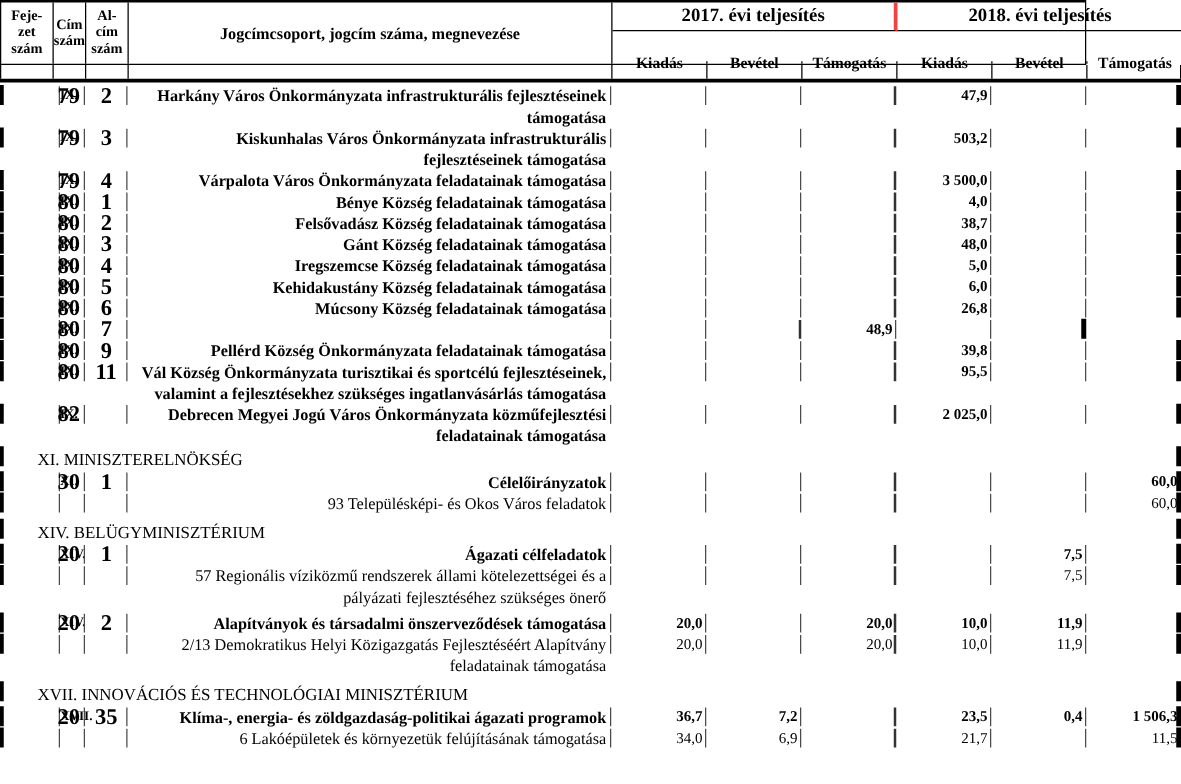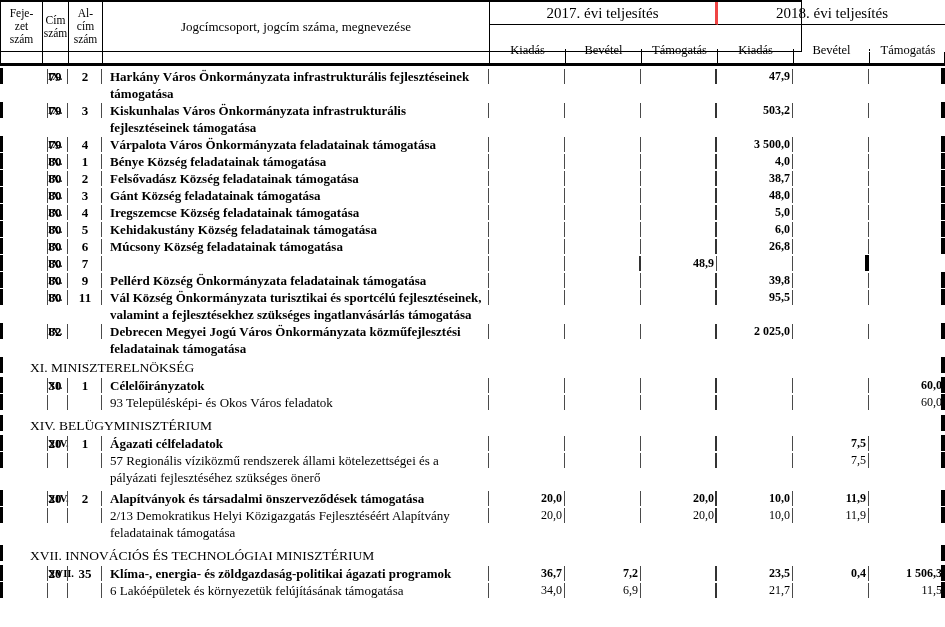--- a/index.html
+++ b/index.html
@@ -11,21 +11,22 @@
   }
   
   .hdr{
     display:grid;
     grid-template-columns:42px 26px 34px 387px 76px 76px 76px 76px 76px 76px;
     grid-template-rows:23px 26px;
     border-top:2px solid #000;
     border-left:1px solid #000;
     border-right:1px solid #000;
     border-bottom:1px solid #000;
-    width:802px;
+    width:869px;
+    font-weight:bold;
   }
   .h-cell{
     display:flex;align-items:center;justify-content:center;
     text-align:center;white-space:pre-line;
     font-size:11.5px;line-height:13px;
   }
   .h-f{grid-column:1;grid-row:1/3;border-right:1px solid #000;}
   .h-c{grid-column:2;grid-row:1/3;border-right:1px solid #000;}
   .h-a{grid-column:3;grid-row:1/3;border-right:1px solid #000;}
   .h-n{grid-column:4;grid-row:1/3;border-right:1px solid #000;font-size:13px;}
@@ -65,22 +66,22 @@
   }
   .cell.gdiv{background-size:2px 15px;background-image:linear-gradient(#333,#333);}
   .cell.last{background-size:4px 16px;background-image:linear-gradient(#000,#000);background-position:right top;}
   .cell.first{
     background-image:linear-gradient(#000,#000),linear-gradient(#4a4a4a,#4a4a4a);
     background-position:left top,right 0 top 1px;
     background-size:3px 16px,1px 15px;
     padding-left:48px;
   }
   .col-f{text-align:center;font-weight:bold;font-size:10.5px;}
-  .col-c,.col-a{text-align:center;font-weight:bold;font-size:13px;}
-  .col-n{padding-left:8px;padding-right:4px;font-size:13px;}
+  .col-c,.col-a{text-align:center;font-weight:bold;font-size:18px;}
+  .col-n{padding-left:8px;padding-right:4px;font-size:13px;text-align:right;}
   .col-v{text-align:right;padding-right:3px;font-size:12px;}
   .row.main .col-n,.row.main .col-v{font-weight:bold;}
   .row.sub .col-n,.row.sub .col-v{font-weight:normal;}
   .row.sub{padding-bottom:4px;}
   .sect{
     width:945px;
     padding:3px 0 1px 30px;
     font-size:13.5px;line-height:16px;
     background-image:linear-gradient(#000,#000),linear-gradient(#000,#000);
     background-repeat:no-repeat;

